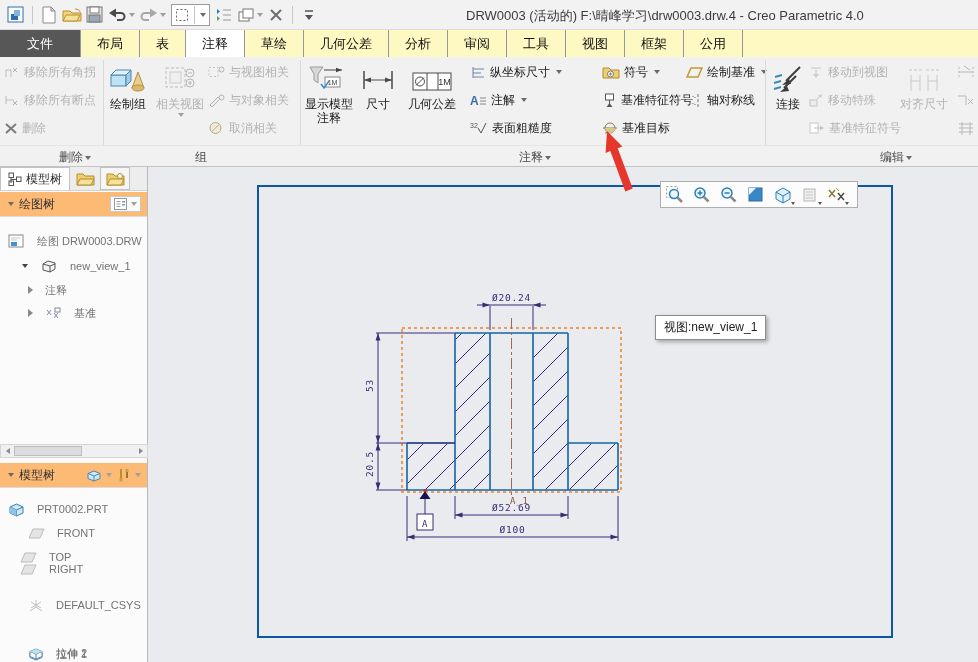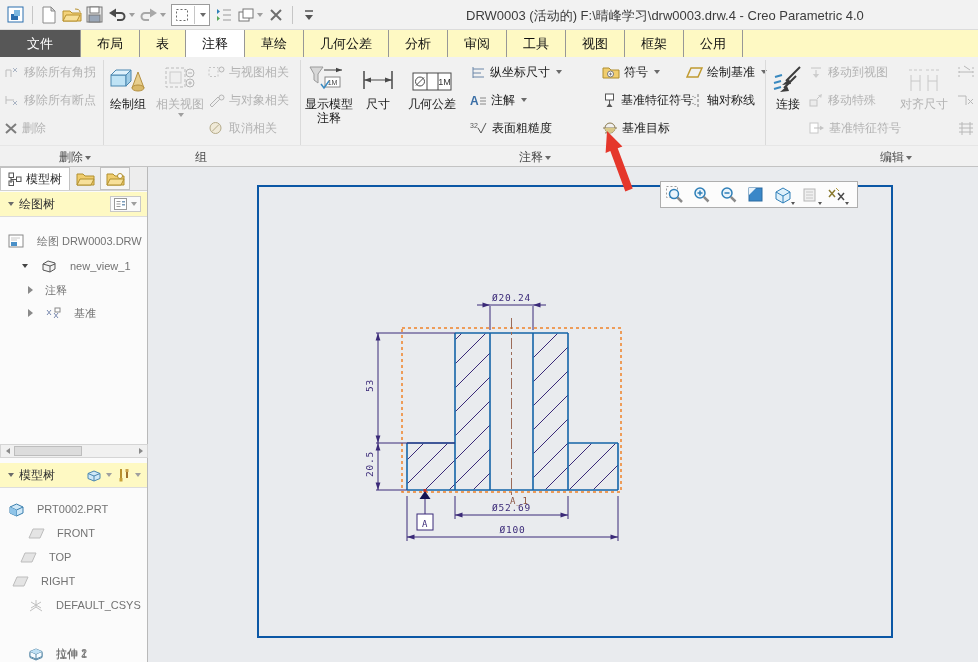--- a/index.html
+++ b/index.html
@@ -35,21 +35,21 @@
 .rrow{position:absolute;display:flex;align-items:center;gap:4px;font-size:12px;color:#1b1b1b;height:24px;white-space:nowrap}
 .dis{color:#b3b3b3}
 .rbig .cdown{margin-top:2px}
 
 
 #navigator{left:0;top:167px;width:148px;height:495px;background:#fbfbfb;border-right:1px solid #b9b9b9}
 #navtabs{position:absolute;left:0;top:0;width:100%;height:24px;background:#ededed;border-bottom:1px solid #d2d2d2;display:flex;align-items:stretch}
 .navtab{display:flex;align-items:center;gap:4px;padding:0 7px;background:#fff;border:1px solid #c2c2c2;border-bottom:none;font-size:12px;color:#333}
 .navbtn{display:flex;align-items:center;justify-content:center;width:30px}
 .navbtn.boxed{border:1px solid #c2c2c2;background:#f6f6f6}
-.navheader{position:absolute;left:0;width:100%;height:25px;background:#fef9c3;border-bottom:1px solid #ddd;display:flex;align-items:center;gap:5px;padding:0 6px;font-size:12px;color:#333}
+.navheader{position:absolute;left:0;width:100%;height:25px;background:#fdba74;border-bottom:1px solid #ddd;display:flex;align-items:center;gap:5px;padding:0 6px;font-size:12px;color:#333}
 .navheader .spacer{flex:1}
 .trow{position:absolute;left:0;height:24px;display:flex;align-items:center;gap:12px;font-size:11px;color:#737373;white-space:nowrap;width:100%;overflow:hidden}
 .trow .cdown{border-top-color:#444}
 #hscroll{position:absolute;left:0;top:277px;width:148px;height:14px;background:#f0f0f0;border:1px solid #d5d5d5;display:flex;align-items:center}
 .sarrow{width:13px;height:12px;display:flex;align-items:center;justify-content:center}
 .tri-l{width:0;height:0;border-top:3.5px solid transparent;border-bottom:3.5px solid transparent;border-right:4.5px solid #8a8a8a}
 .tri-r{width:0;height:0;border-top:3.5px solid transparent;border-bottom:3.5px solid transparent;border-left:4.5px solid #8a8a8a}
 .sthumb{width:68px;height:10px;background:#dcdcdc;border:1px solid #bdbdbd}
 
 
@@ -564,21 +564,21 @@
           <path d="M5 1h11l-4 9H1z" fill="#e4e4e4" stroke="#bdbdbd"></path>
         </svg>
       <span>FRONT</span>
     </div>
     <div class="trow dis" style="top:378px;padding-left:20px">
       <svg width="17" height="11">
           <path d="M5 1h11l-4 9H1z" fill="#e4e4e4" stroke="#bdbdbd"></path>
         </svg>
       <span>TOP</span>
     </div>
-    <div class="trow dis" style="top:402px;padding-left:12px">
+    <div class="trow dis" style="top:390px;padding-left:20px">
       <svg width="17" height="11">
           <path d="M5 1h11l-4 9H1z" fill="#e4e4e4" stroke="#bdbdbd"></path>
         </svg>
       <span>RIGHT</span>
     </div>
     <div class="trow dis" style="top:426px;padding-left:28px">
       <svg width="16" height="13">
           <path d="M8 1v7M8 8l-6 4M8 8l6 4M3 3l10 6M13 3L3 9" stroke="#c0c0c0" fill="none"></path>
         </svg>
       <span>DEFAULT_CSYS</span>
@@ -699,19 +699,22 @@
       <span class="gbtn">
           <svg width="22" height="20">
             <path d="M3 5l6 7M9 5l-6 7" stroke="#8a7a30" stroke-width="1.5"></path>
             <path d="M12 8l6 7M18 8l-6 7" stroke="#4a4a4a" stroke-width="1.5"></path>
             <path d="M10 3l3 3" stroke="#b09a40"></path>
           </svg>
           <span class="cdn"></span>
         </span>
     </div>
 
+    <div id="tooltip">
+      <span>视图:new_view_1</span>
+    </div>
   </div>
 
   <svg class="abs" id="redarrow" width="46" height="76" viewBox="0 0 46 76">
     <polygon points="12,11 27.4,26.6 22.7,28.3 37.7,68.6 30.3,71.4 15.3,31.1 10.6,32.9" fill="#e5372b"></polygon>
   </svg>
 
 </div>
 
 </body></html>

